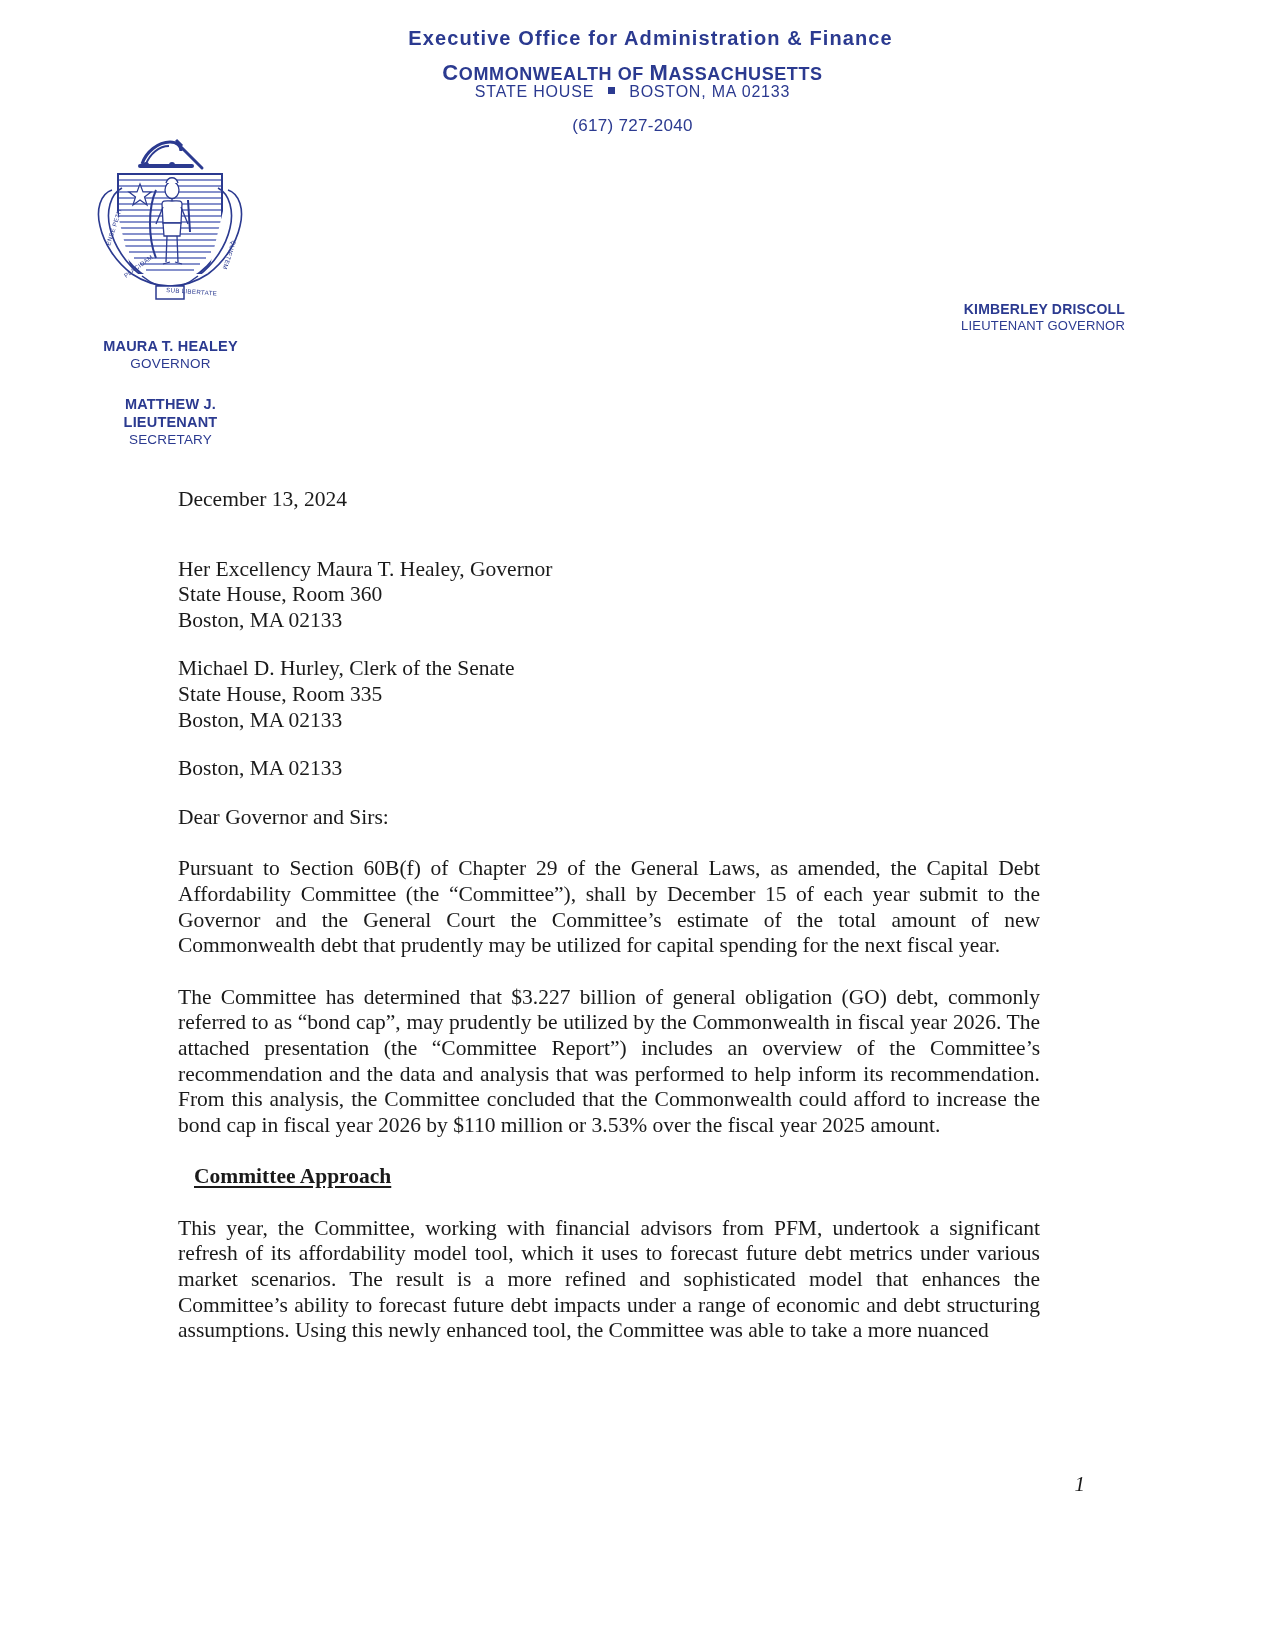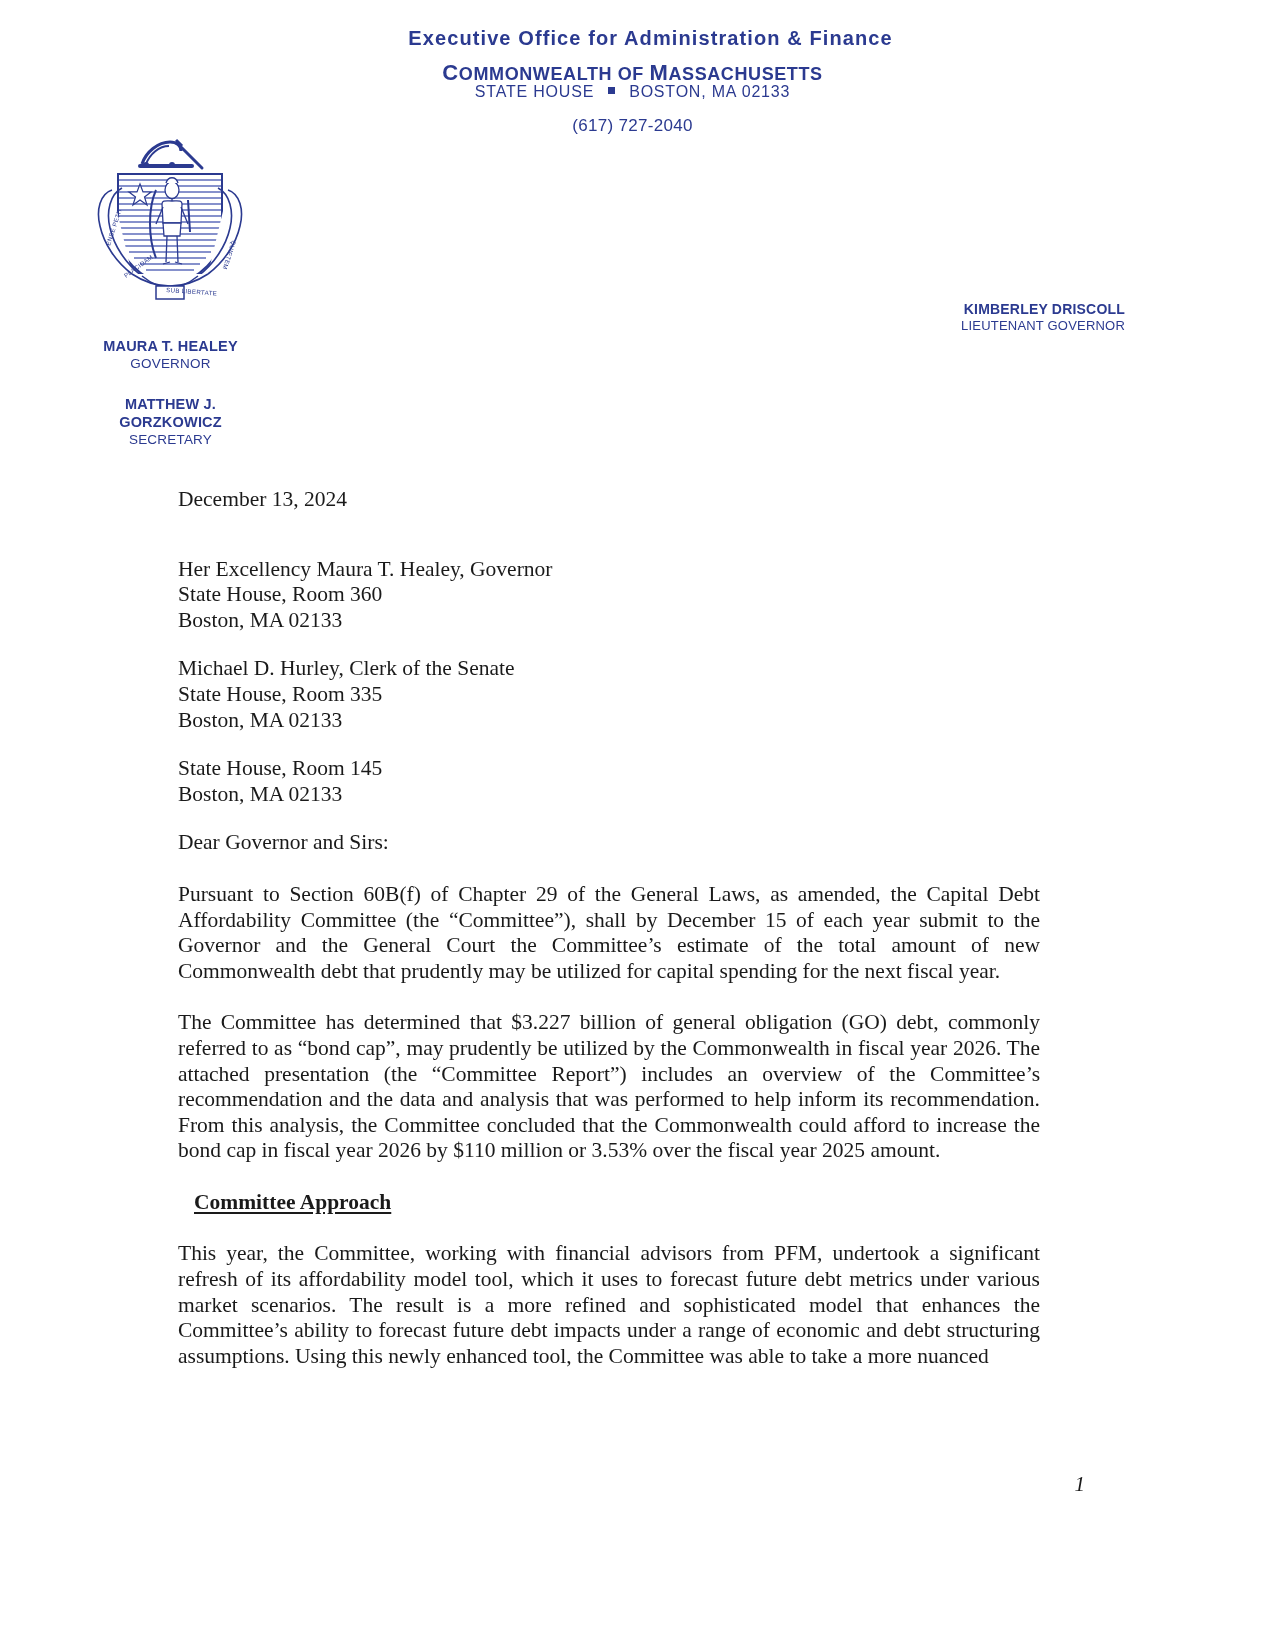--- a/index.html
+++ b/index.html
@@ -244,21 +244,21 @@
         <text transform="translate(152,112) rotate(108)">QUIETEM</text>
       </g>
     </svg>
   </div>
 
   <div class="officer-left">
     <div class="nm">MAURA T. HEALEY</div>
     <div class="ttl">GOVERNOR</div>
     <div class="grp2">
       <div class="nm">MATTHEW J.</div>
-      <div class="nm">GORZKOWICZ</div>
+      <div class="nm">LIEUTENANT</div>
       <div class="ttl">SECRETARY</div>
     </div>
   </div>
 
   <div class="officer-right">
     <div class="nm">KIMBERLEY DRISCOLL</div>
     <div class="ttl">LIEUTENANT GOVERNOR</div>
   </div>
 
   <div class="body-area">
@@ -271,21 +271,20 @@
       <span class="ln">Boston, MA 02133</span>
     </div>
 
     <div class="addr-block">
       <span class="ln">Michael D. Hurley, Clerk of the Senate</span>
       <span class="ln">State House, Room 335</span>
       <span class="ln">Boston, MA 02133</span>
     </div>
 
     <div class="addr-block">
-      <span class="ln">State House, Room 145</span>
       <span class="ln">Boston, MA 02133</span>
     </div>
 
     <div class="salutation">Dear Governor and Sirs:</div>
 
     <p class="para">Pursuant to Section 60B(f) of Chapter 29 of the General Laws, as amended, the Capital Debt Affordability Committee (the “Committee”), shall by December 15 of each year submit to the Governor and the General Court the Committee’s estimate of the total amount of new Commonwealth debt that prudently may be utilized for capital spending for the next fiscal year.</p>
 
     <p class="para">The Committee has determined that $3.227 billion of general obligation (GO) debt, commonly referred to as “bond cap”, may prudently be utilized by the Commonwealth in fiscal year 2026. The attached presentation (the “Committee Report”) includes an overview of the Committee’s recommendation and the data and analysis that was performed to help inform its recommendation. From this analysis, the Committee concluded that the Commonwealth could afford to increase the bond cap in fiscal year 2026 by $110 million or 3.53% over the fiscal year 2025 amount.</p>
 
     <div class="section-head">Committee Approach</div>

